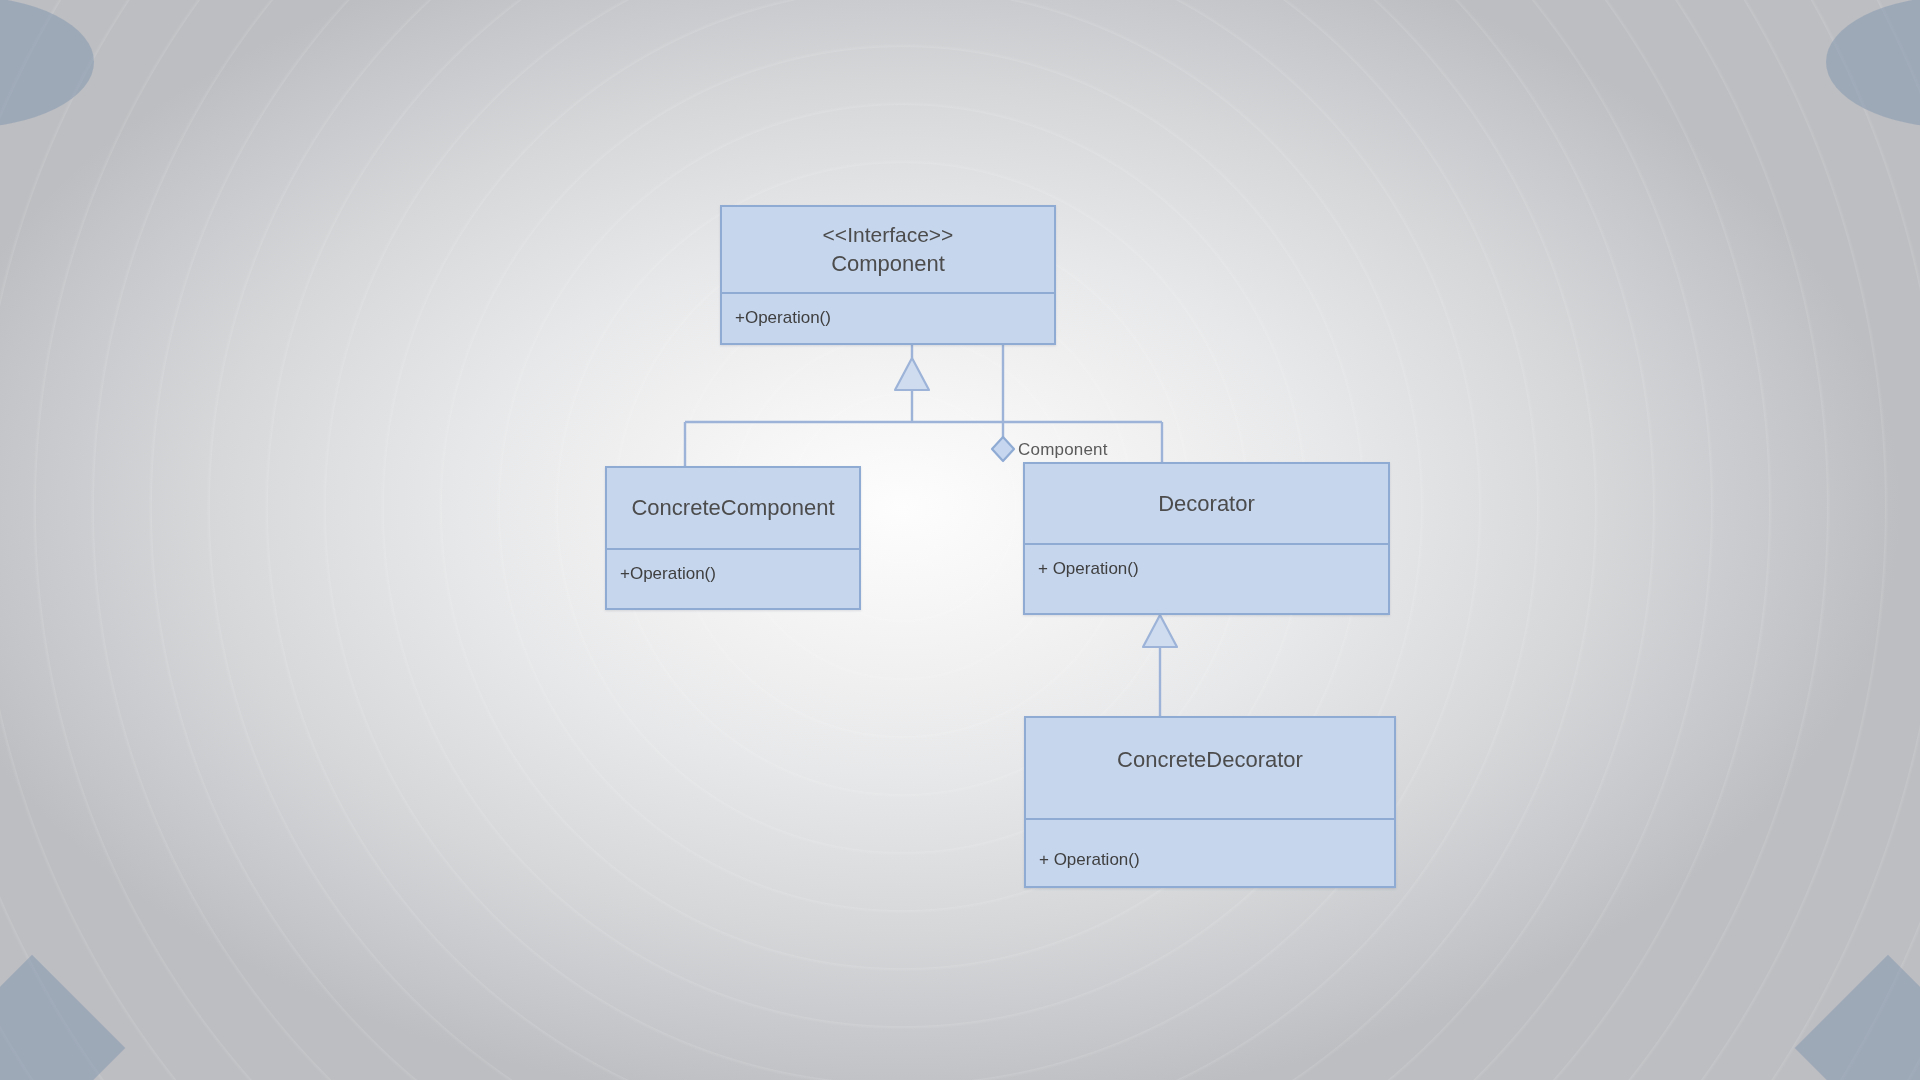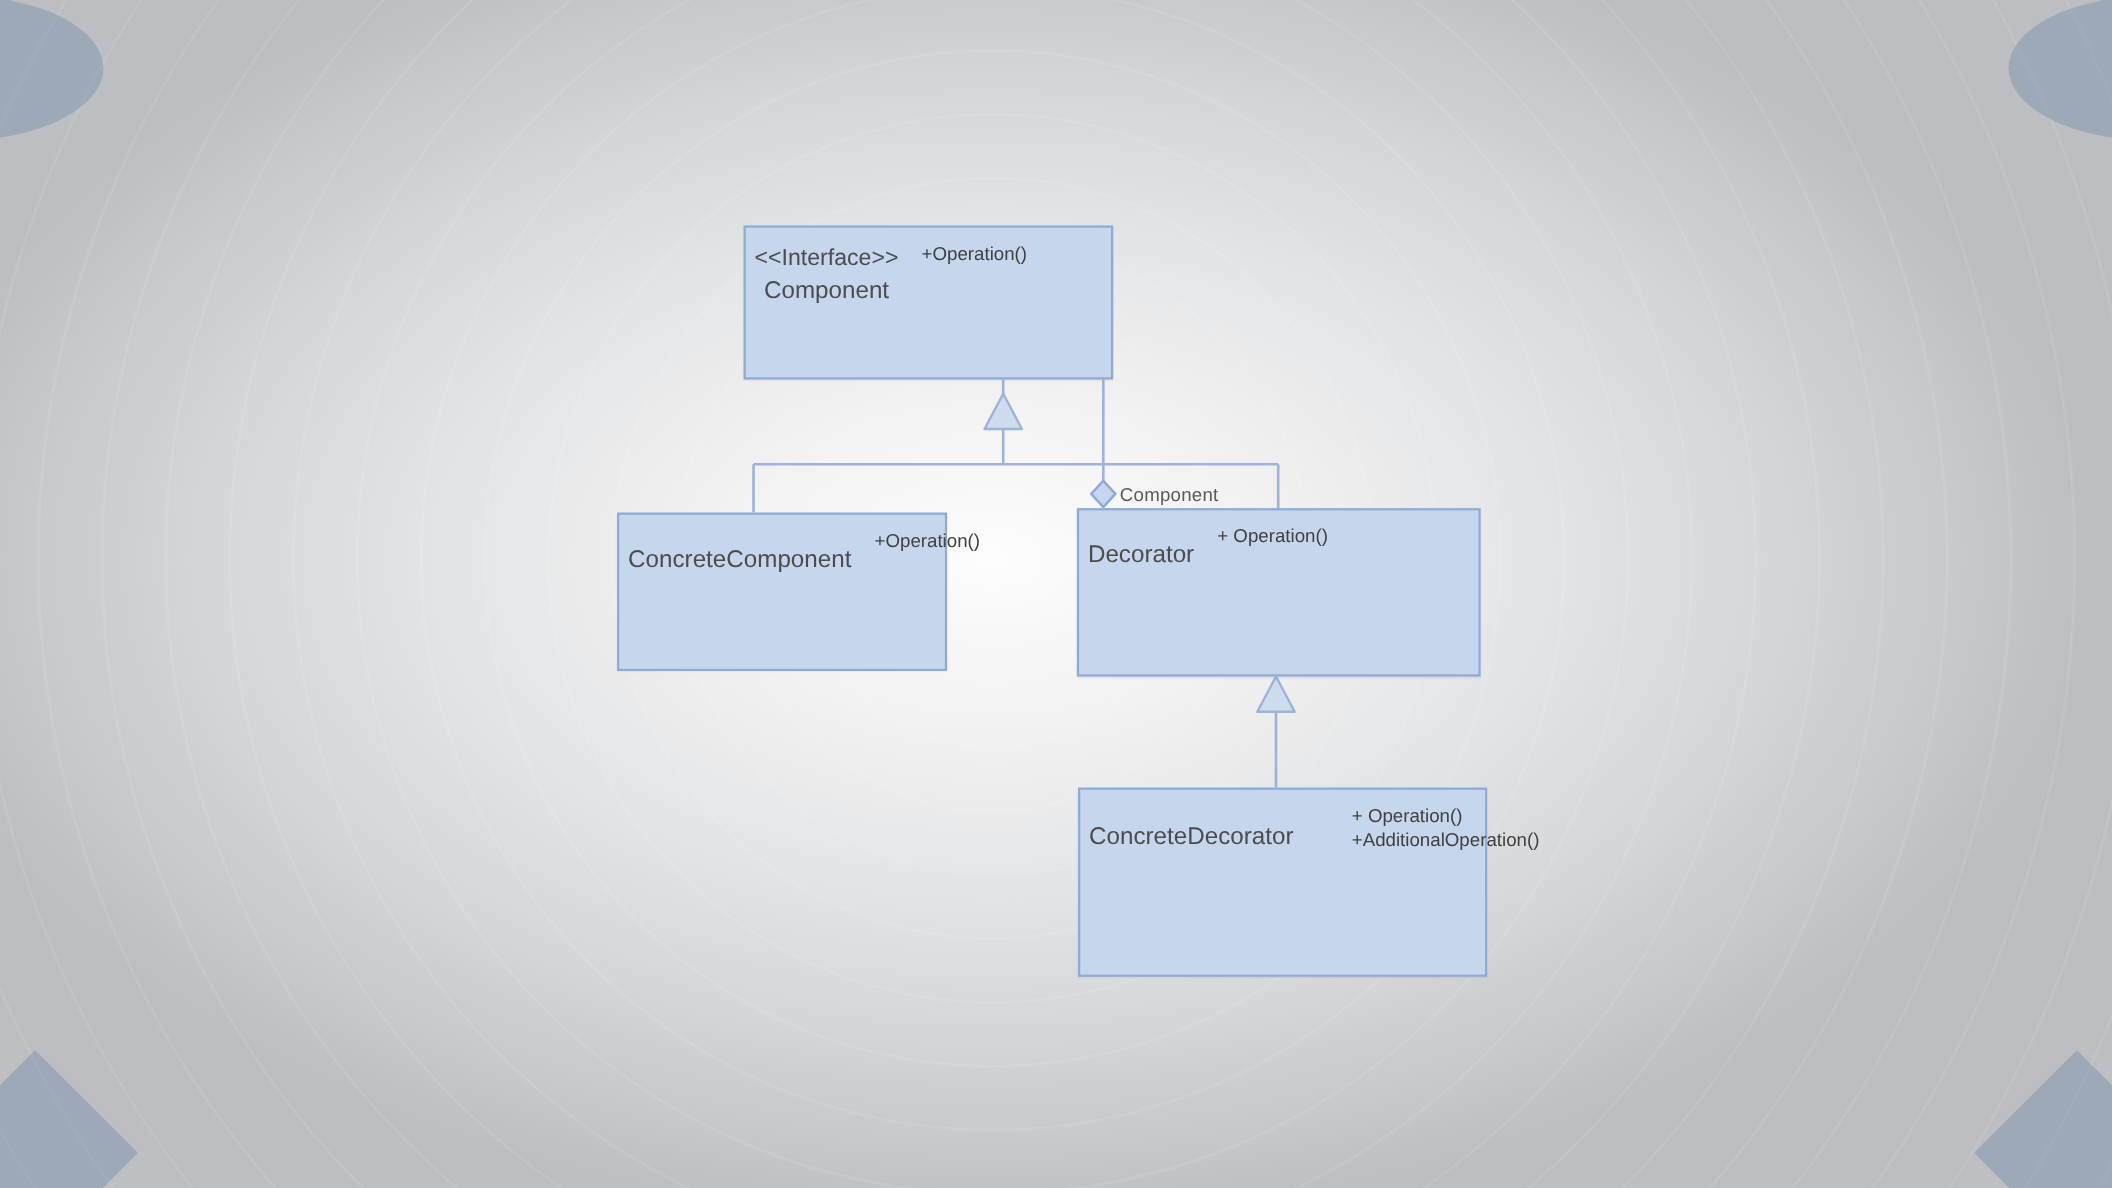--- a/index.html
+++ b/index.html
@@ -87,20 +87,22 @@
   }
 
   
   .uml-class {
     position: absolute;
     box-sizing: border-box;
     border: 2px solid #8fabd4;
     background: #c6d6ed;
     box-shadow: 0 1px 2px rgba(80,95,120,0.16);
     display: flex;
+    flex-direction: column;
+    margin-left: 44px;
   }
   .class-header {
     box-sizing: border-box;
     display: flex;
     flex-direction: column;
     align-items: center;
     justify-content: center;
     color: #4c4c4c;
     font-size: 22px;
     line-height: 1.32;
@@ -177,21 +179,21 @@
     <div class="class-header" style="height:85px;">
       <div class="stereotype">&lt;&lt;Interface&gt;&gt;</div>
       <div class="class-name">Component</div>
     </div>
     <div class="class-divider"></div>
     <div class="class-members">
       <div class="member-row">+Operation()</div>
     </div>
   </div>
 
-  <div class="uml-class" style="left:561px; top:466px; width:300px; height:144px;">
+  <div class="uml-class" style="left:561px; top:466px; width:256px; height:144px;">
     <div class="class-header" style="height:80px;">
       <div class="class-name">ConcreteComponent</div>
     </div>
     <div class="class-divider"></div>
     <div class="class-members">
       <div class="member-row">+Operation()</div>
     </div>
   </div>
 
   <div class="uml-class" style="left:979px; top:462px; width:367px; height:153px;">
@@ -204,17 +206,16 @@
     </div>
   </div>
 
   <div class="uml-class" style="left:980px; top:716px; width:372px; height:172px;gap:16px;">
     <div class="class-header" style="height:84px;">
       <div class="class-name">ConcreteDecorator</div>
     </div>
     <div class="class-divider"></div>
     <div class="class-members">
       <div class="member-row">+ Operation()</div>
-      <div class="member-row">+AdditionalOperation()</div>
     </div>
   </div>
 
 </div>
 
 </body></html>

